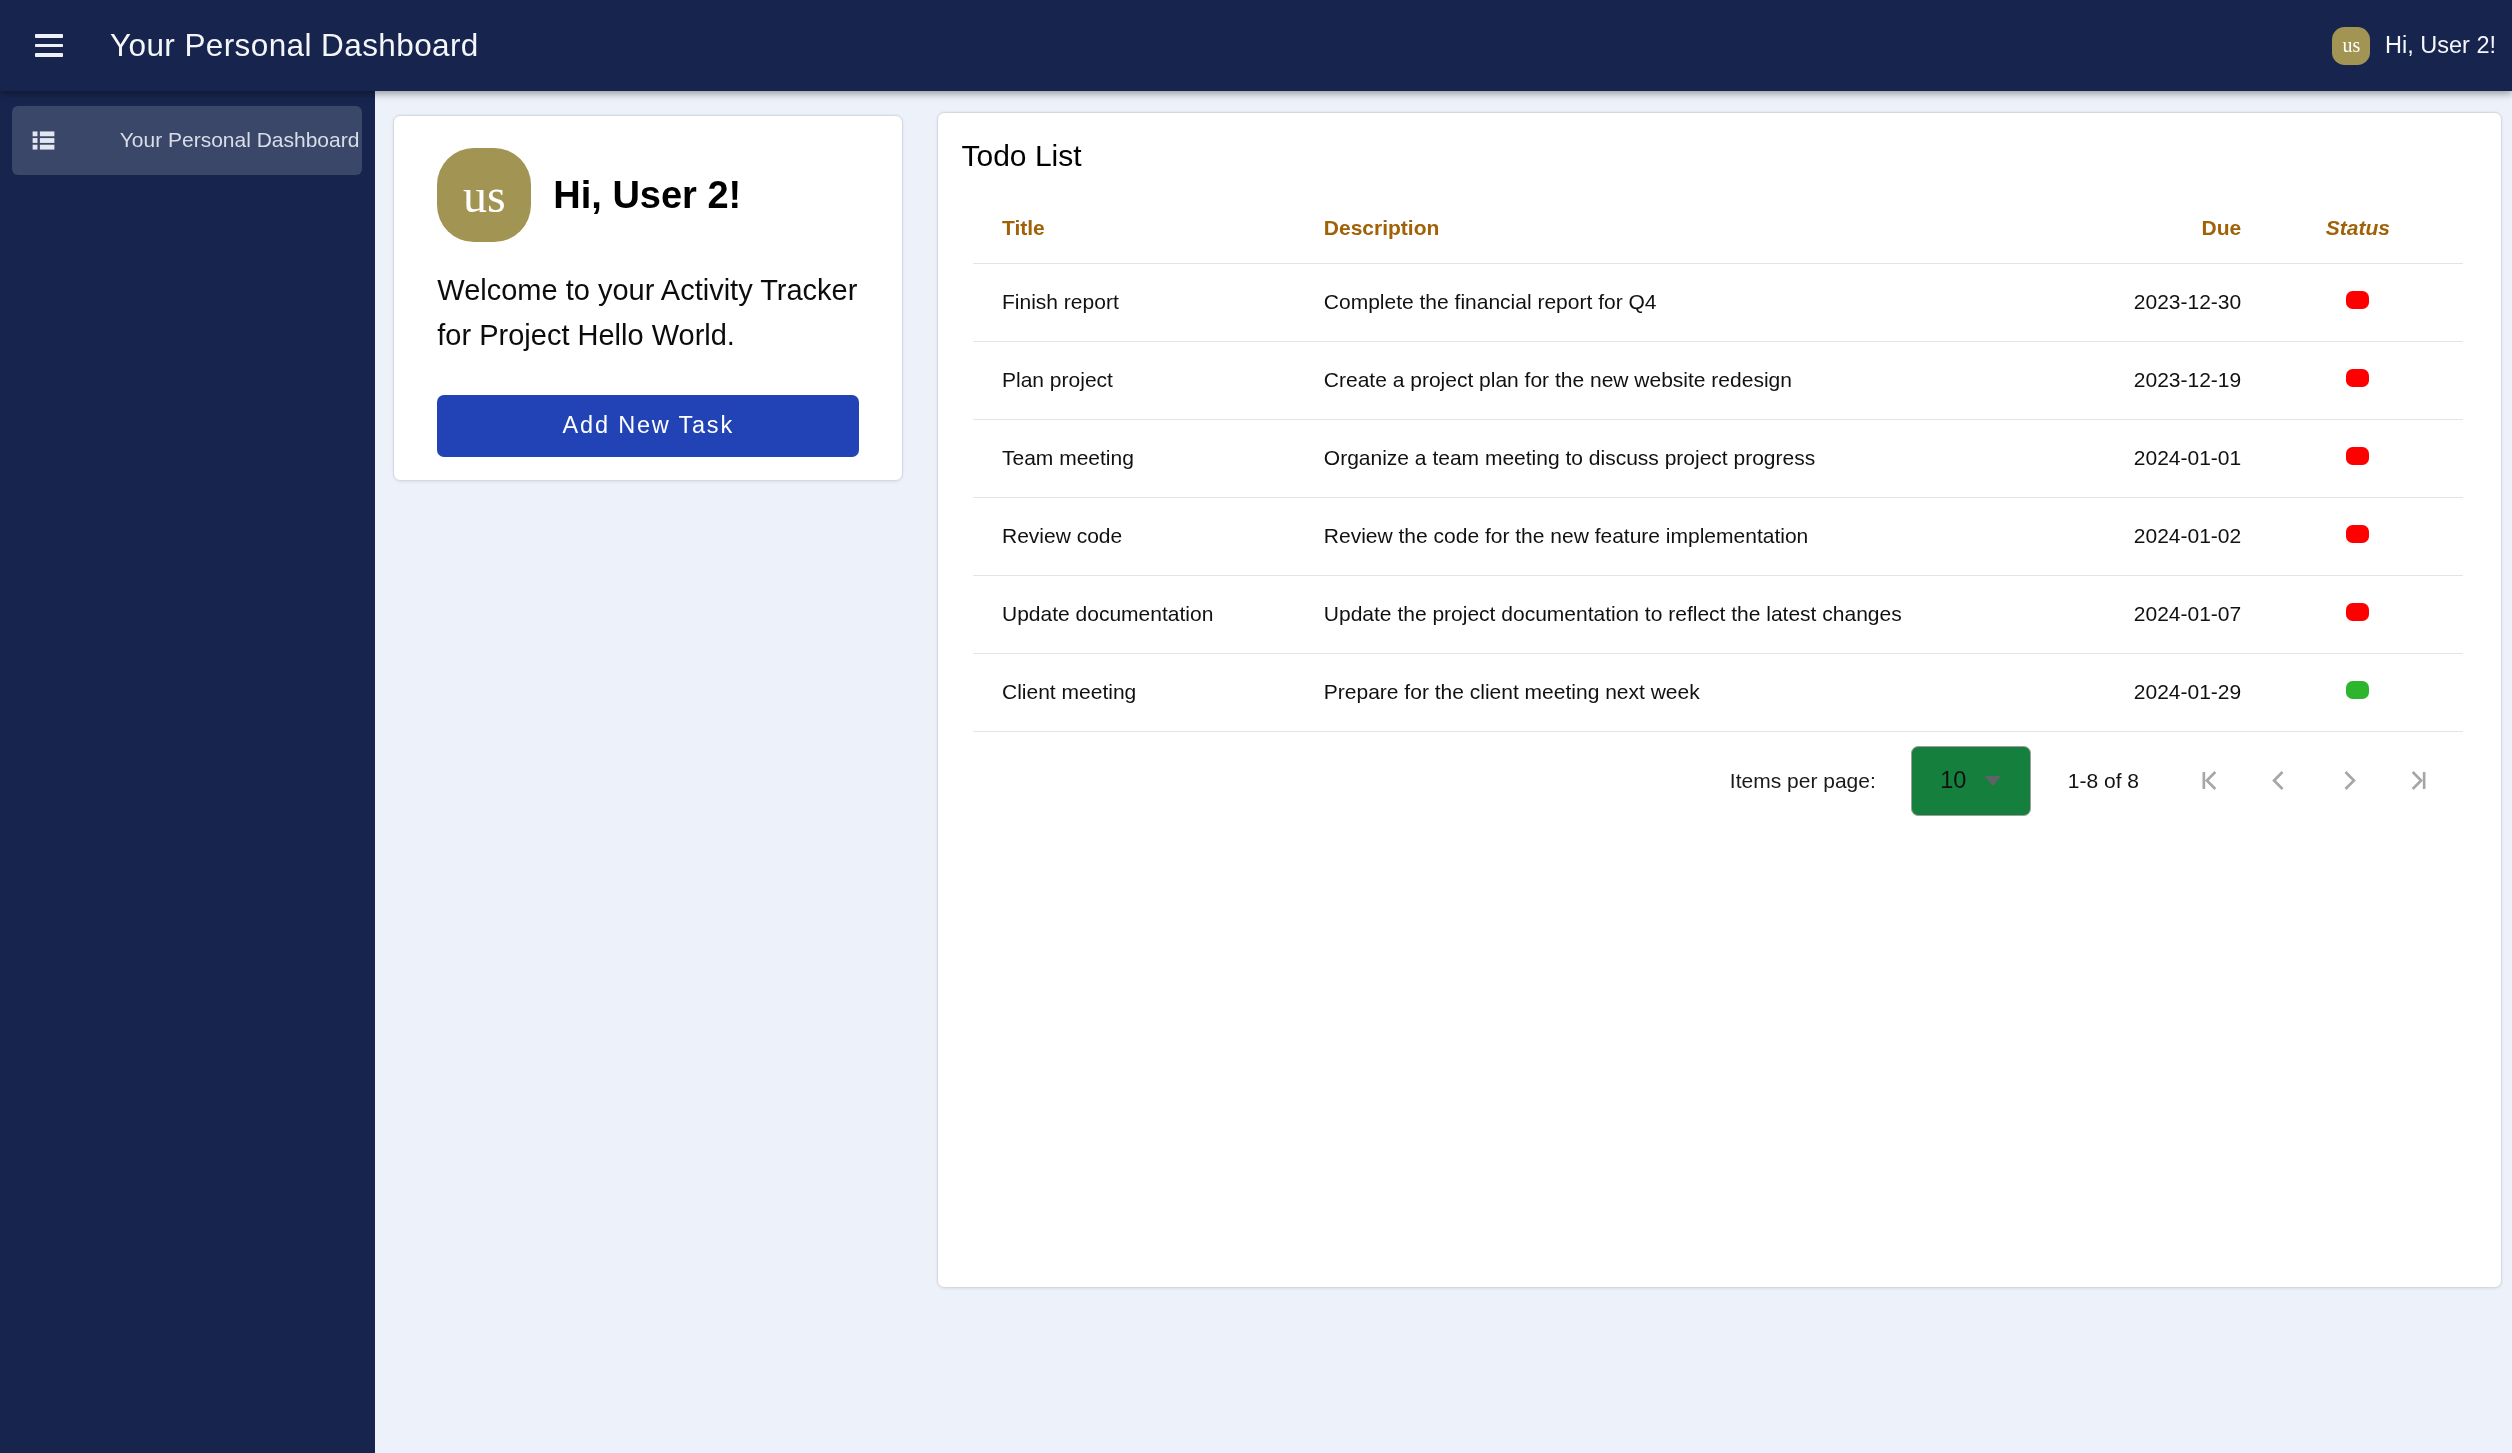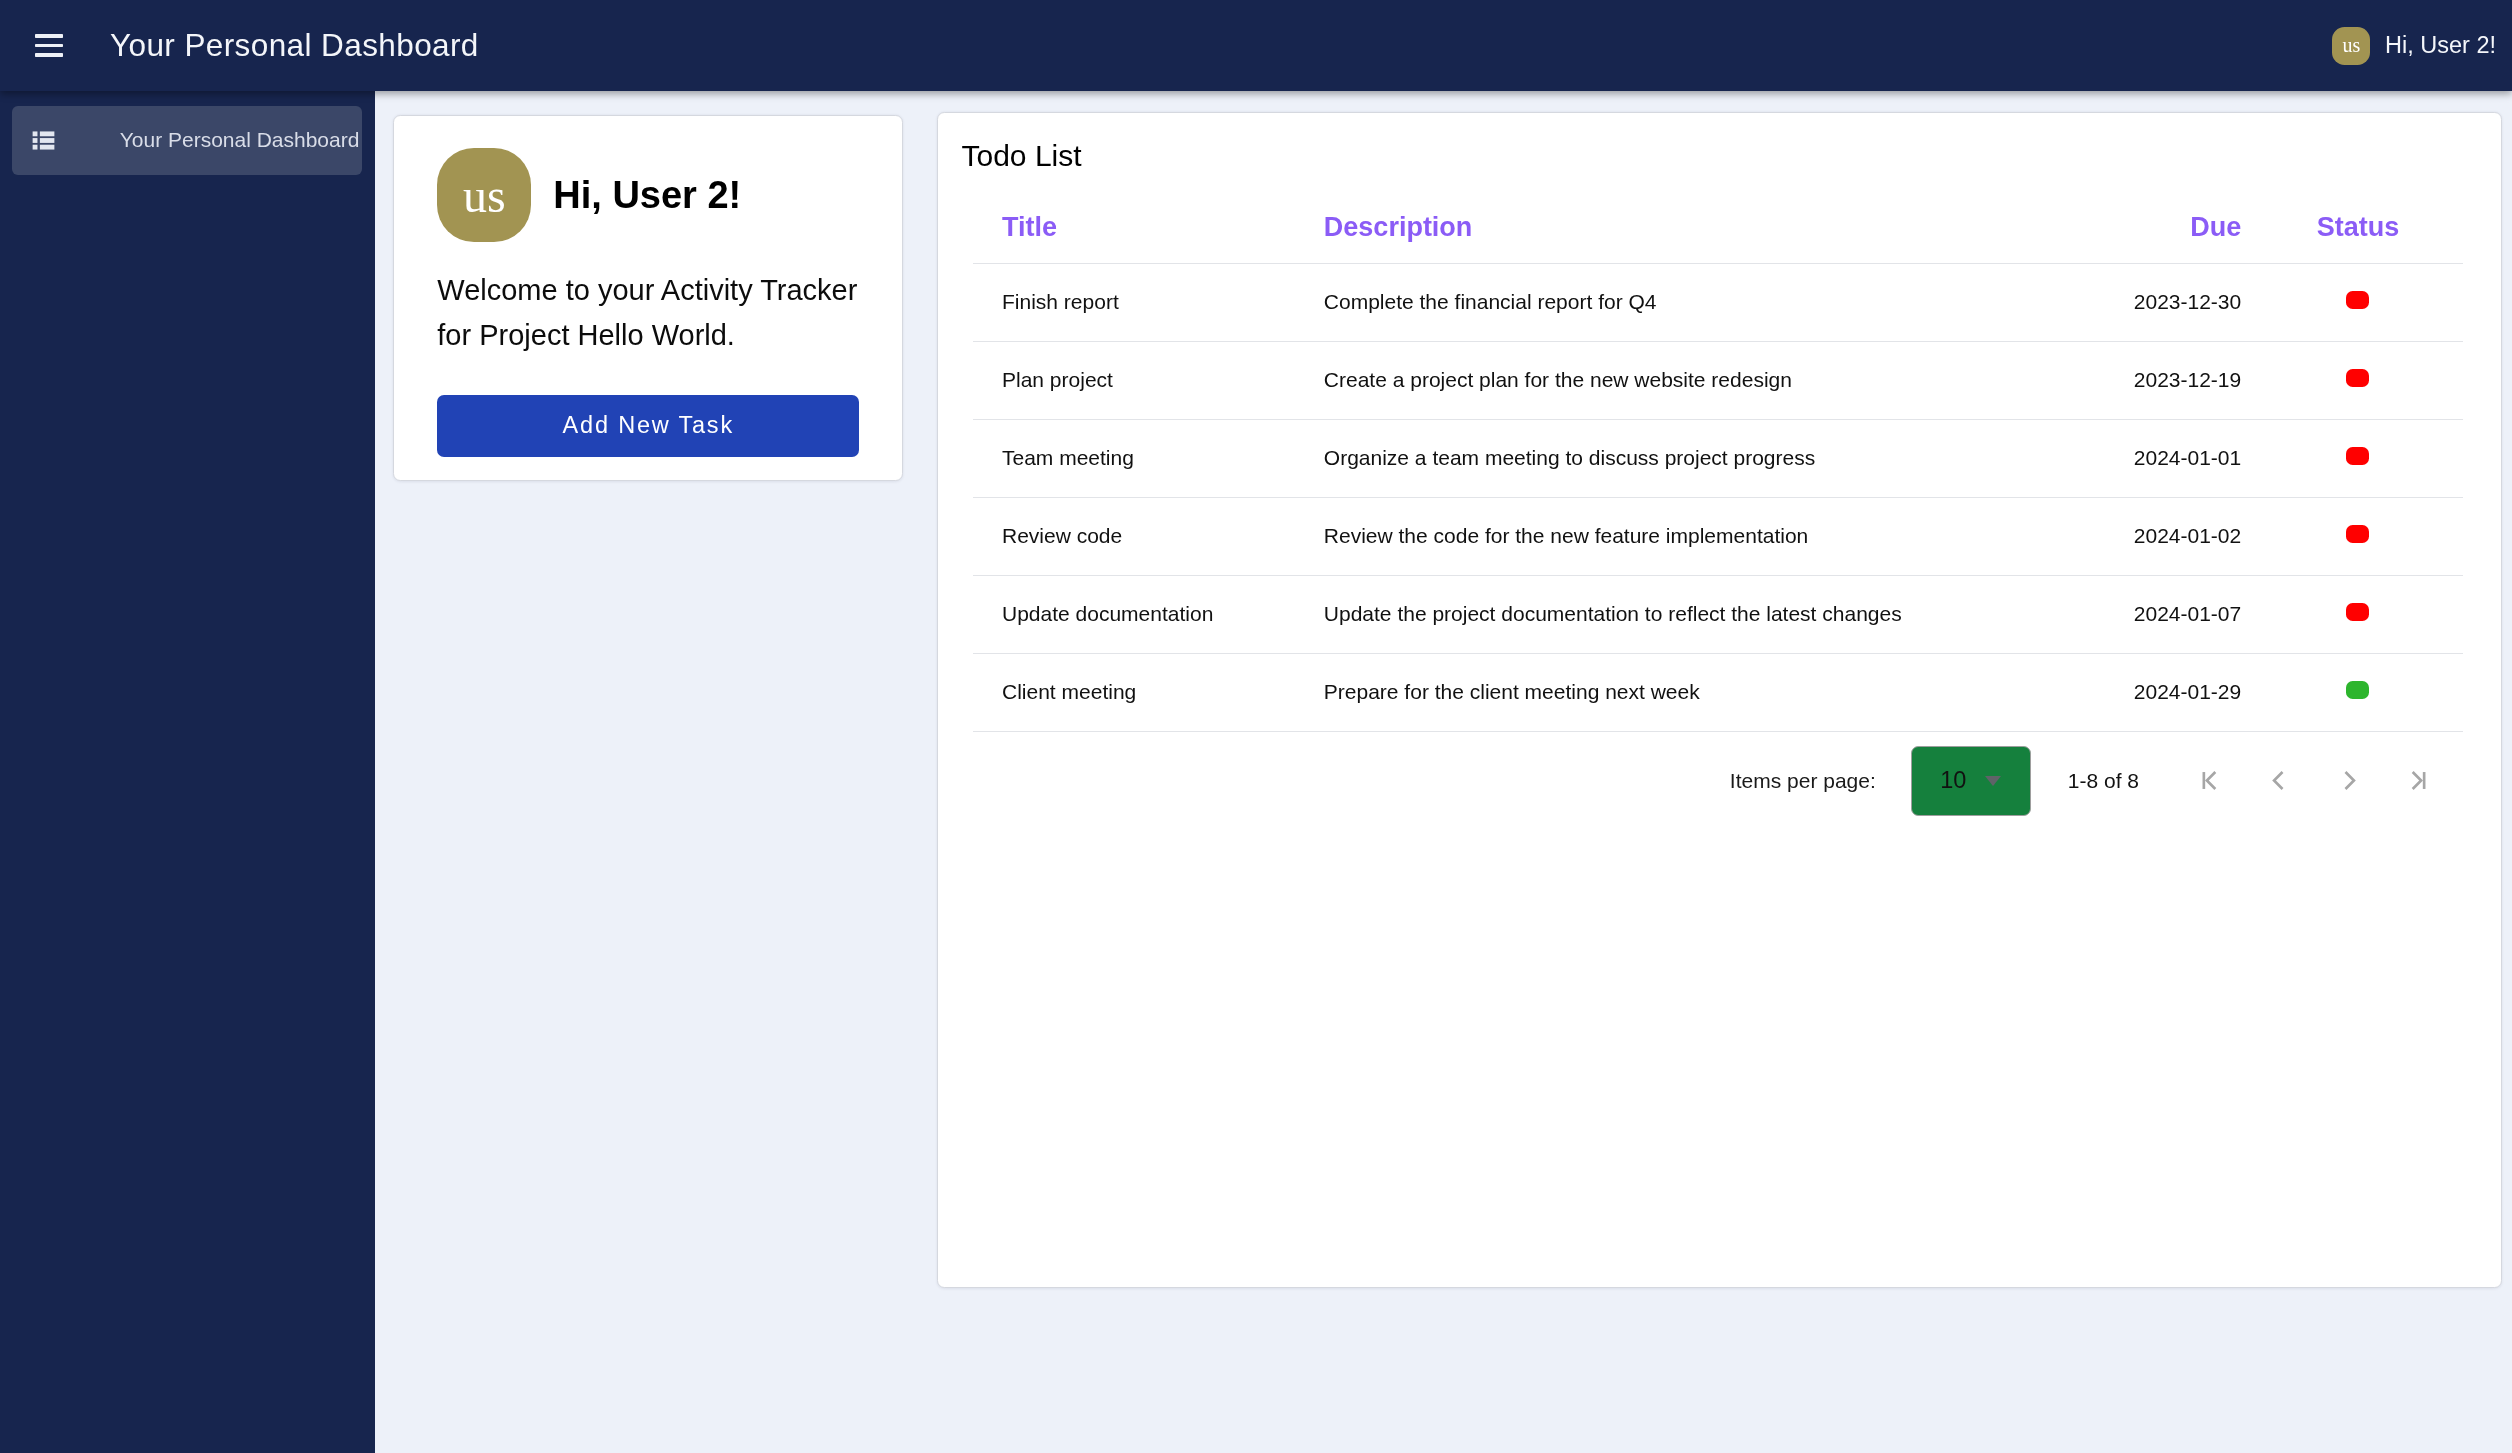--- a/index.html
+++ b/index.html
@@ -70,27 +70,27 @@
 
   
   .todo-card { left: 562px; top: 20.5px; width: 1565px; height: 1176px; }
   .todo-title { font-size: 30px; font-weight: 400; margin: 26px 0 0 23.5px; color: #000; }
   .todo-table { margin: 20.5px 40px 0 35px; border-collapse: collapse; width: 1490px; table-layout: fixed; }
   .todo-table col.c-title  { width: 21.6%; }
   .todo-table col.c-desc   { width: 46.2%; }
   .todo-table col.c-due    { width: 18.1%; }
   .todo-table col.c-status { width: 14.1%; }
   .todo-table th {
-    font-size: 27px; font-weight: 700; text-align: left; color: #8b5cf6;
+    font-size: 21px; font-weight: 700; text-align: left; color: #a16207;
     height: 70px; padding: 0 0 0 29px;
   }
   .todo-table td { font-size: 21px; color: #111; height: 78px; padding: 0 0 0 29px; }
   .todo-table th, .todo-table td { border-bottom: 1.5px solid #e2e4e8; }
   .todo-table th.col-due, .todo-table td.col-due { text-align: right; padding: 0 11.7px 0 0; }
-  .todo-table th.col-status, .todo-table td.col-status { text-align: center; padding: 0; }
+  .todo-table th.col-status, .todo-table td.col-status { text-align: center; padding: 0; font-style: italic; }
   .status-chip { display: inline-block; width: 23px; height: 18.3px; border-radius: 6.6px; }
 
   
   .paginator {
     display: flex; align-items: center; justify-content: flex-end;
     margin: 8.8px 69px 0 0; height: 81px; color: #111;
   }
   .pp-label { font-size: 21px; color: #1a1a1a; }
   .page-size-select {
     margin-left: 35px; width: 120px; height: 70px;

